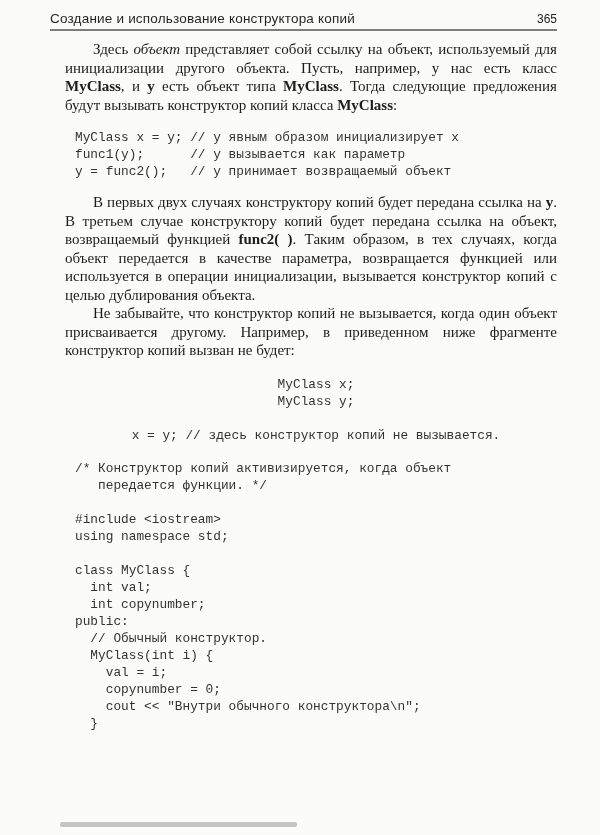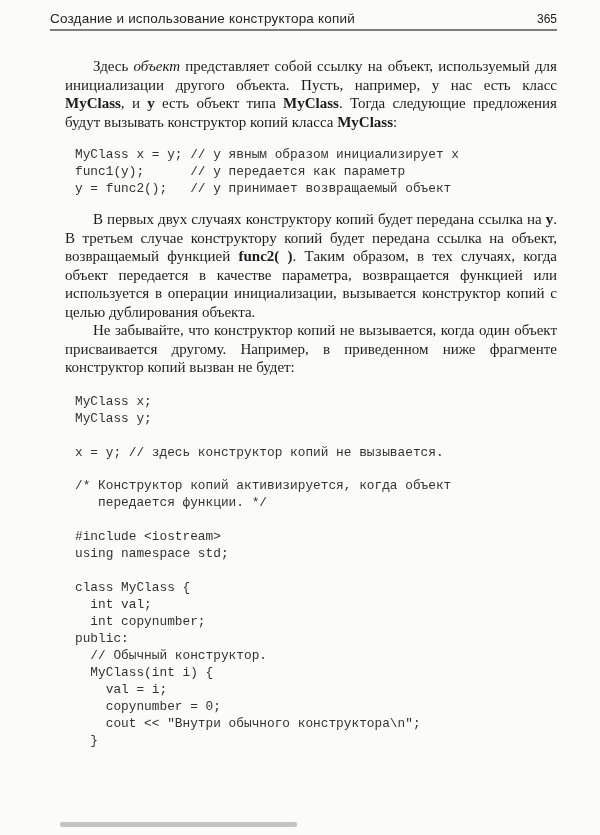--- a/index.html
+++ b/index.html
@@ -31,34 +31,34 @@
 
   
   .content { padding: 0 43px 0 65px; }
   .para {
     font-size: 15px;
     line-height: 18.5px;
     text-align: justify;
     text-indent: 28px;
     color: #1c1c1c;
   }
-  .para:first-child { margin-top: 26px; font-family: Liberation Serif, serif; }
+  .para:first-child { margin-top: 9px; font-family: Liberation Serif, serif; }
   .para .b { font-weight: 700; }
   .para .i { font-style: italic; }
 
   .code {
     font-family: "Liberation Mono", "DejaVu Sans Mono", monospace;
     font-size: 12.8px;
     line-height: 17px;
     white-space: pre;
     color: #333;
     padding-left: 10px;
     margin: 15px 0 13px 0;
   }
-  .code.big { margin: 16px 0 16px 0; }
+  .code.big { margin: 16px 0 16px 0; text-align: center; }
   .content > .code + .para { margin-top: 4px; }
 
   .page-edge-shadow {
     position: absolute;
     left: 60px;
     top: 822px;
     width: 237px;
     height: 5px;
     background: #c4c4c2;
     border-radius: 2px;
@@ -70,21 +70,21 @@
 <div class="page">
   <div class="header">
     <span class="title">Создание и использование конструктора копий</span>
     <span class="pagenum">365</span>
   </div>
   <div class="header-rule"></div>
 
   <div class="content">
       <p class="para"><span>Здесь </span><span class="i">объект</span><span> представляет собой ссылку на объект, используемый для инициализации другого объекта. Пусть, например, у нас есть класс </span><span class="b">MyClass</span><span>, и </span><span class="b">y</span><span> есть объект типа </span><span class="b">MyClass</span><span>. Тогда следующие предложения будут вызывать конструктор копий класса </span><span class="b">MyClass</span><span>:</span></p>
       <pre class="code">MyClass x = y; // y явным образом инициализирует x
-func1(y);      // y передается как параметр
+func1(y);      // y вызывается как параметр
 y = func2();   // y принимает возвращаемый объект</pre>
       <p class="para"><span>В первых двух случаях конструктору копий будет передана ссылка на </span><span class="b">y</span><span>. В третьем случае конструктору копий будет передана ссылка на объект, возвращаемый функцией </span><span class="b">func2( )</span><span>. Таким образом, в тех случаях, когда объект передается в качестве параметра, возвращается функцией или используется в операции инициализации, вызывается конструктор копий с целью дублирования объекта.</span></p>
       <p class="para"><span>Не забывайте, что конструктор копий не вызывается, когда один объект присваивается другому. Например, в приведенном ниже фрагменте конструктор копий вызван не будет:</span></p>
       <pre class="code big">MyClass x;
 MyClass y;
 
 x = y; // здесь конструктор копий не вызывается.</pre>
       <pre class="code">/* Конструктор копий активизируется, когда объект
    передается функции. */
 

